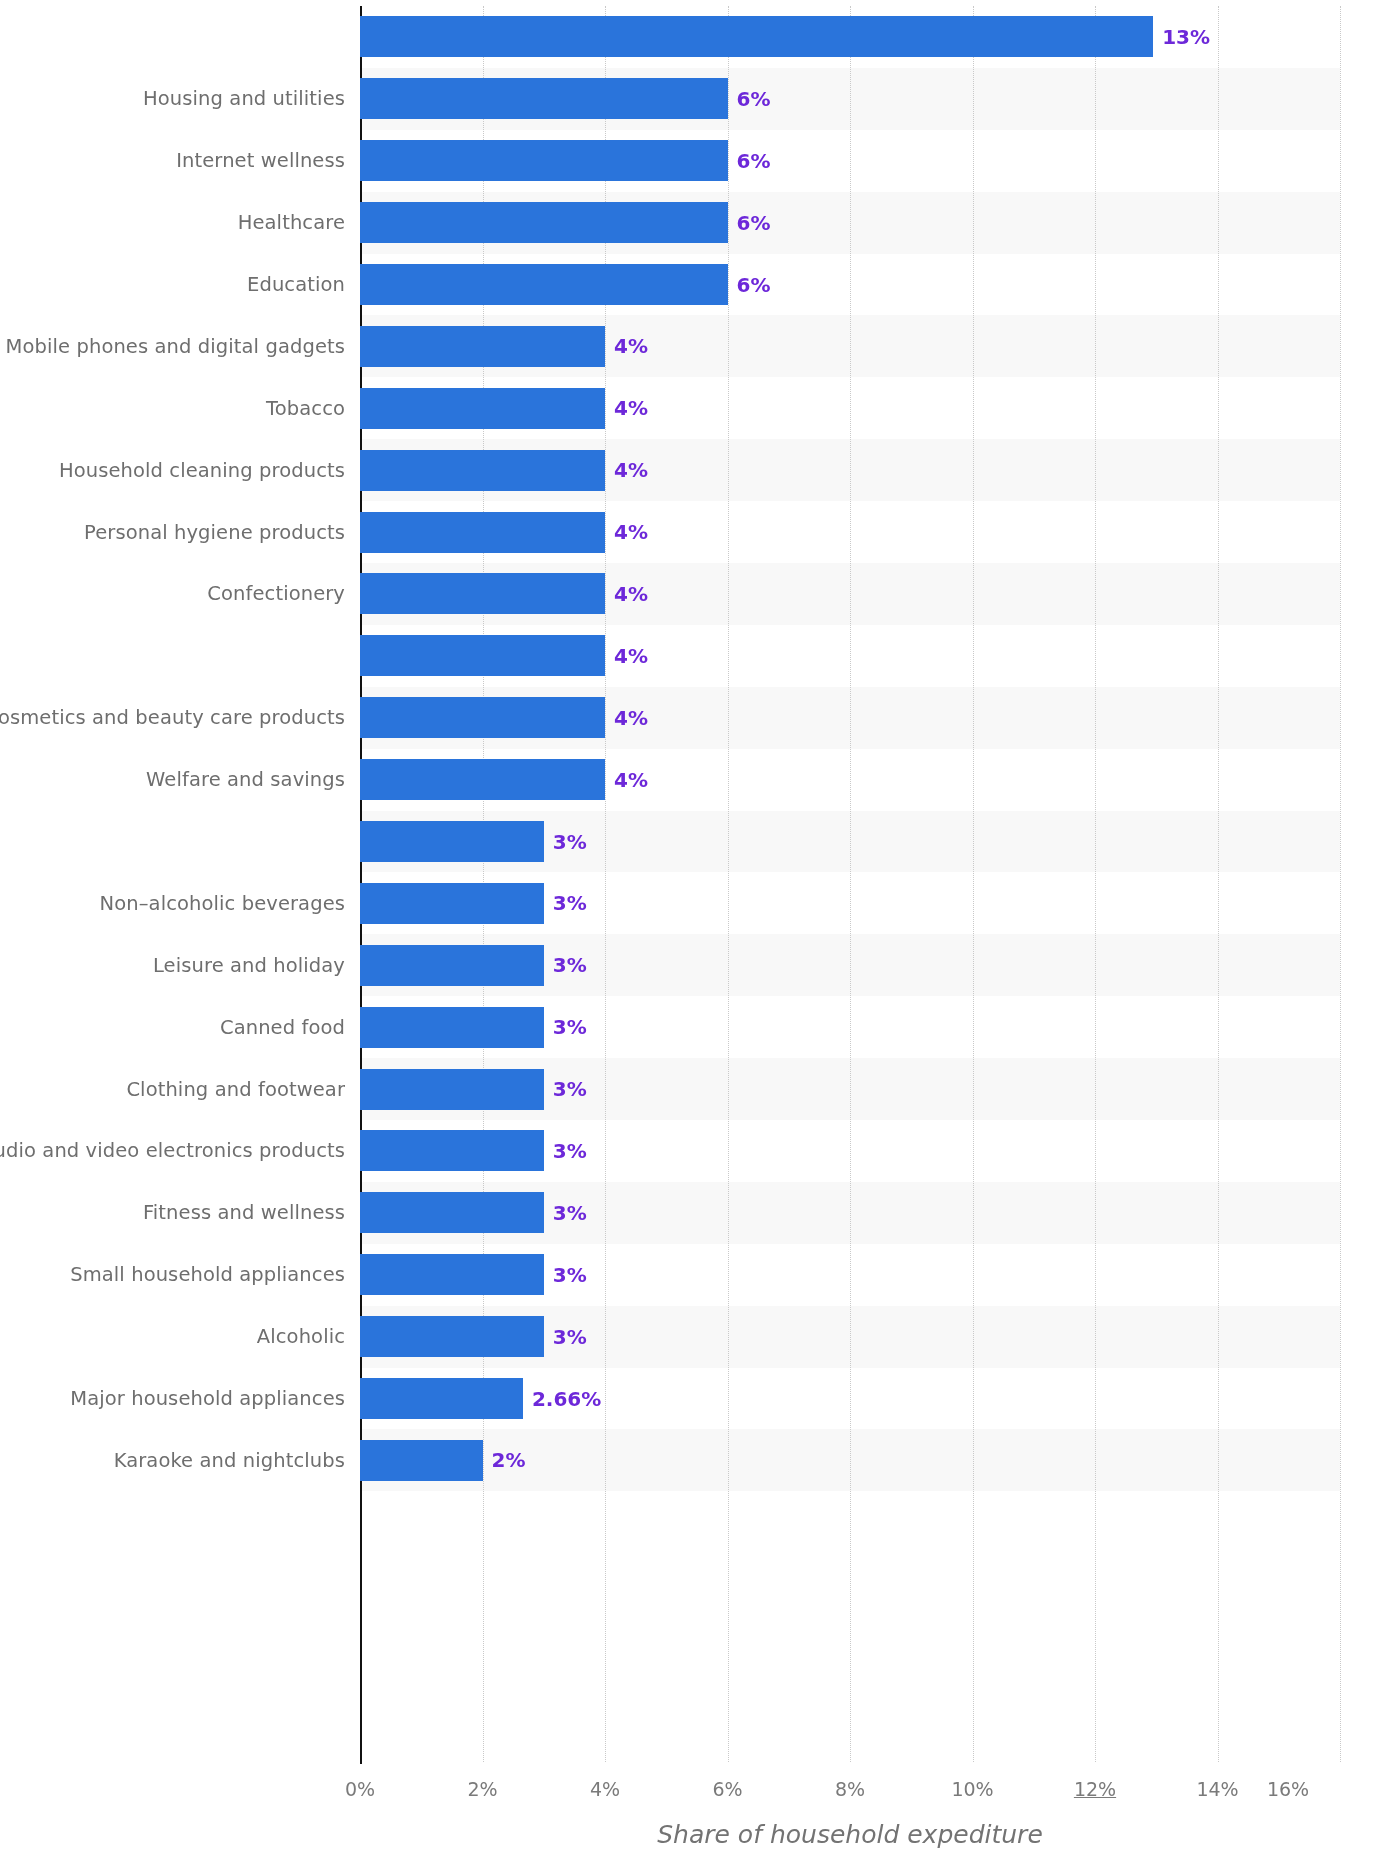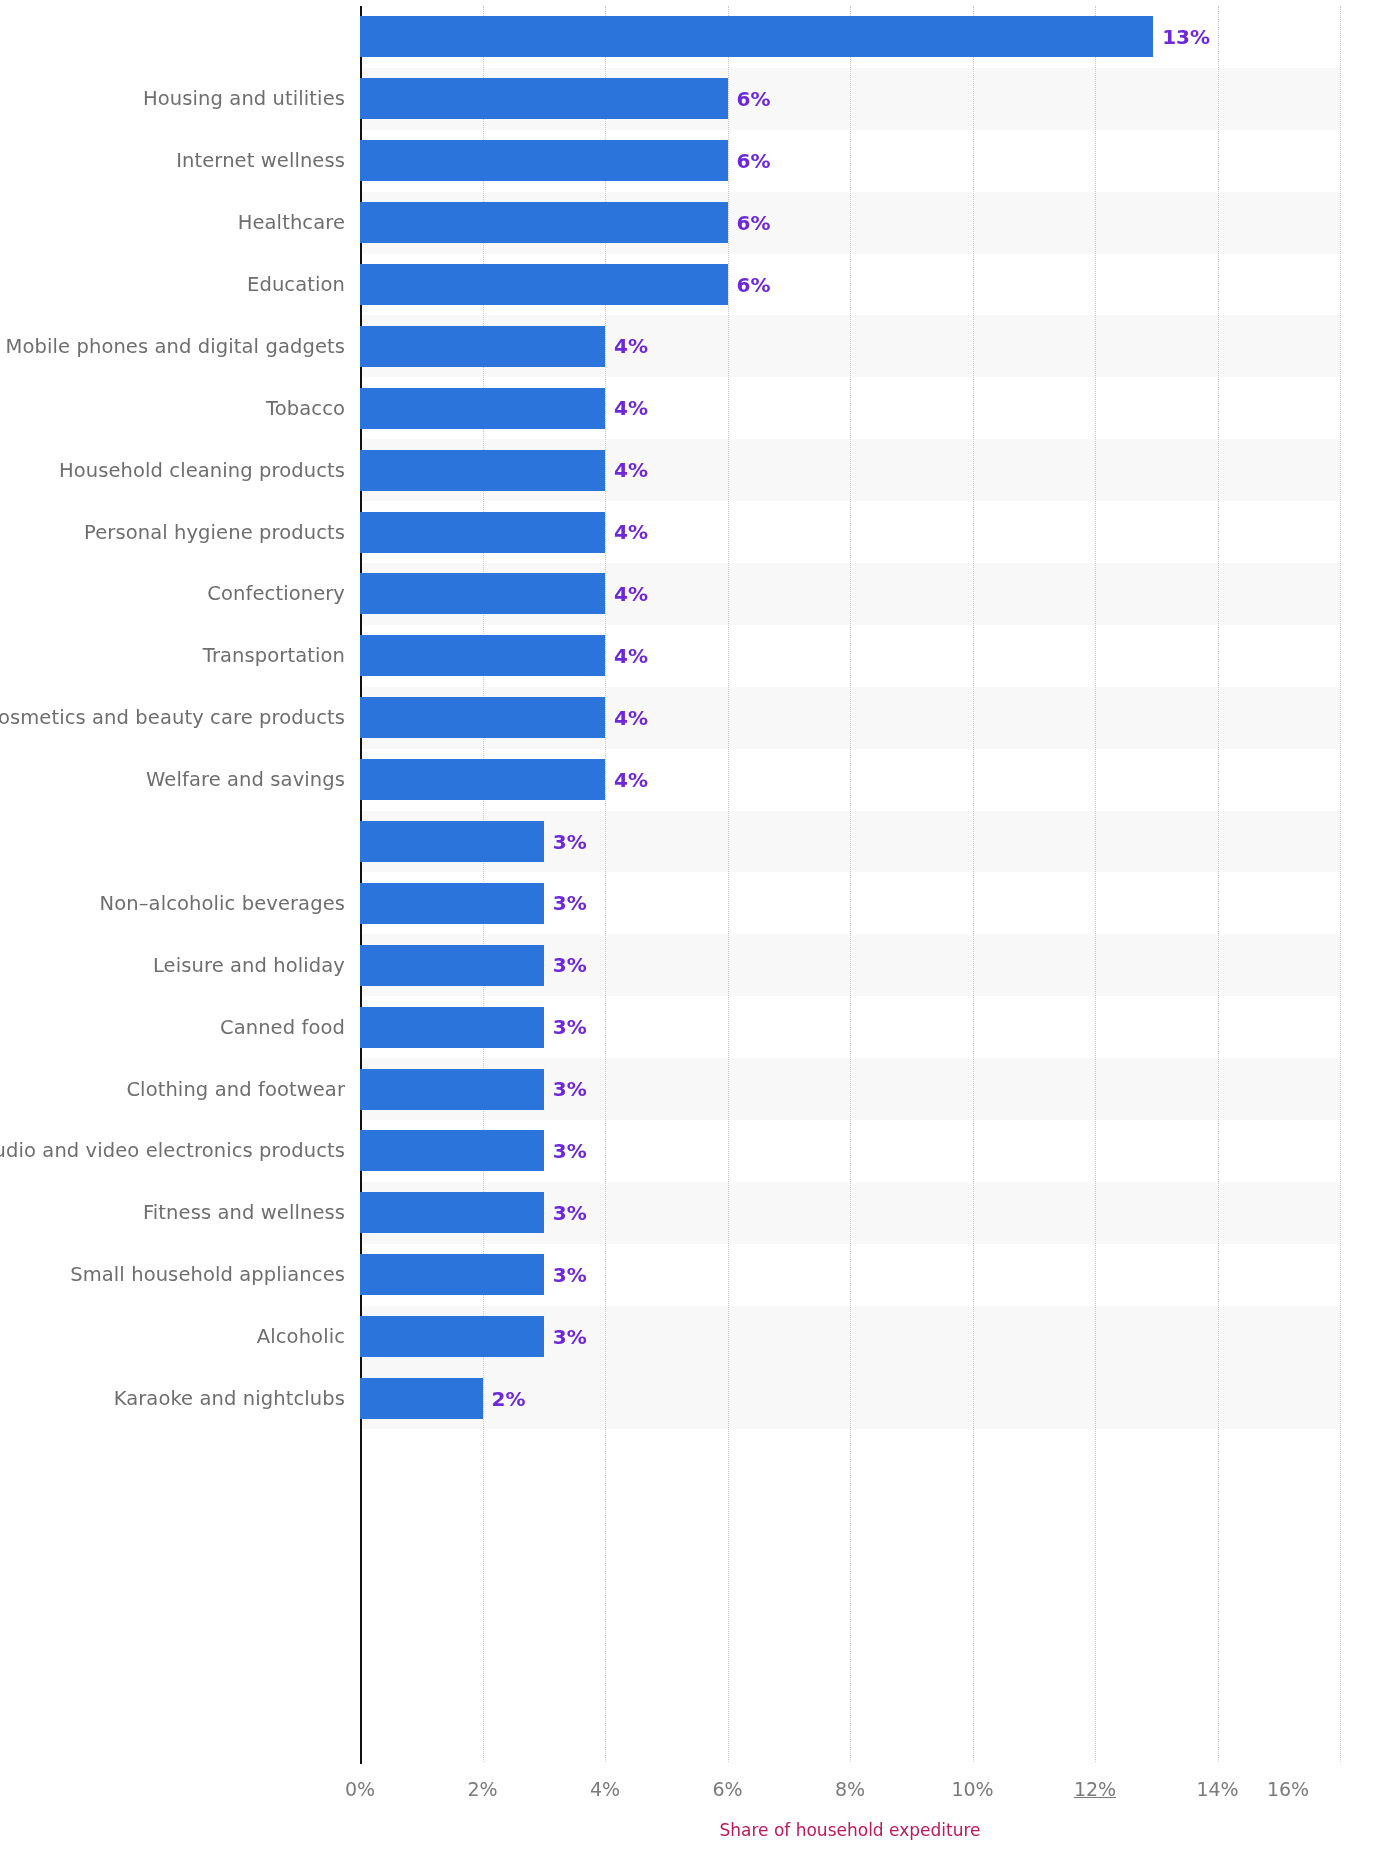--- a/index.html
+++ b/index.html
@@ -127,23 +127,24 @@
     color:#7a7a7a;
     font-size:19px;
     white-space:nowrap;
   }
   .xaxis-title{
     position:absolute;
     top:56px;
     left:360px;
     width:980px;
     text-align:center;
-    color:#be185d;
-    font-size:17px;
+    color:#737373;
+    font-size:25px;
     white-space:nowrap;
+    font-style:italic;
   }
 </style>
 </head>
 <body>
 
 <div id="chart-root">
 
   <div class="plot">
 
     <div class="gridlines" id="gridlines">
@@ -233,21 +234,20 @@
         <div class="row">
           <div class="row-band-bg"></div>
           <div class="cat-label">Confectionery</div>
           <div class="bar-wrap">
             <div class="bar" style="width: 245px; background: rgb(42, 116, 219);"></div>
             <div class="bar-value">4%</div>
           </div>
         </div>
         <div class="row odd">
           <div class="row-band-bg"></div>
-          <div class="cat-label">Transportation</div>
           <div class="bar-wrap">
             <div class="bar" style="width: 245px; background: rgb(42, 116, 219);"></div>
             <div class="bar-value">4%</div>
           </div>
         </div>
         <div class="row">
           <div class="row-band-bg"></div>
           <div class="cat-label">Cosmetics and beauty care products</div>
           <div class="bar-wrap">
             <div class="bar" style="width: 245px; background: rgb(42, 116, 219);"></div>
@@ -324,20 +324,28 @@
             <div class="bar" style="width: 183.75px; background: rgb(42, 116, 219);"></div>
             <div class="bar-value">3%</div>
           </div>
         </div>
         <div class="row">
           <div class="row-band-bg"></div>
           <div class="cat-label">Alcoholic</div>
           <div class="bar-wrap">
             <div class="bar" style="width: 183.75px; background: rgb(42, 116, 219);"></div>
             <div class="bar-value">3%</div>
+          </div>
+        </div>
+        <div class="row odd">
+          <div class="row-band-bg"></div>
+          <div class="cat-label">Major household appliances</div>
+          <div class="bar-wrap">
+            <div class="bar" style="width: 162.925px; background: rgb(42, 116, 219);"></div>
+            <div class="bar-value">2.66%</div>
           </div>
         </div>
         <div class="row">
           <div class="row-band-bg"></div>
           <div class="cat-label">Karaoke and nightclubs</div>
           <div class="bar-wrap">
             <div class="bar" style="width: 122.5px; background: rgb(42, 116, 219);"></div>
             <div class="bar-value">2%</div>
           </div>
         </div>

